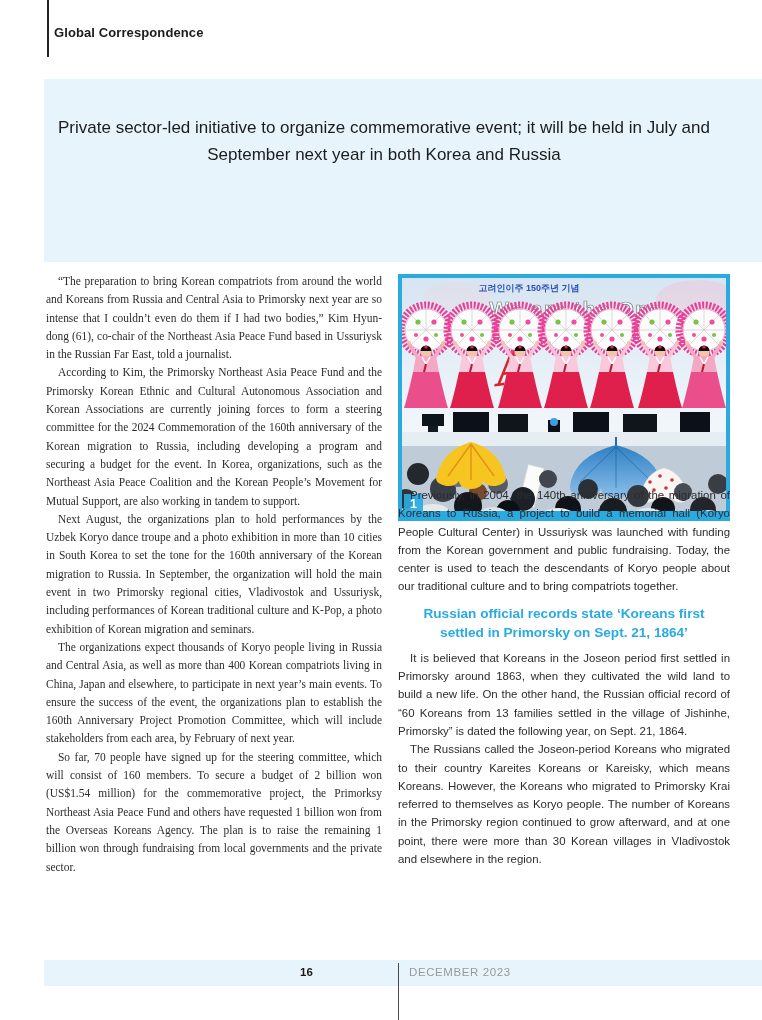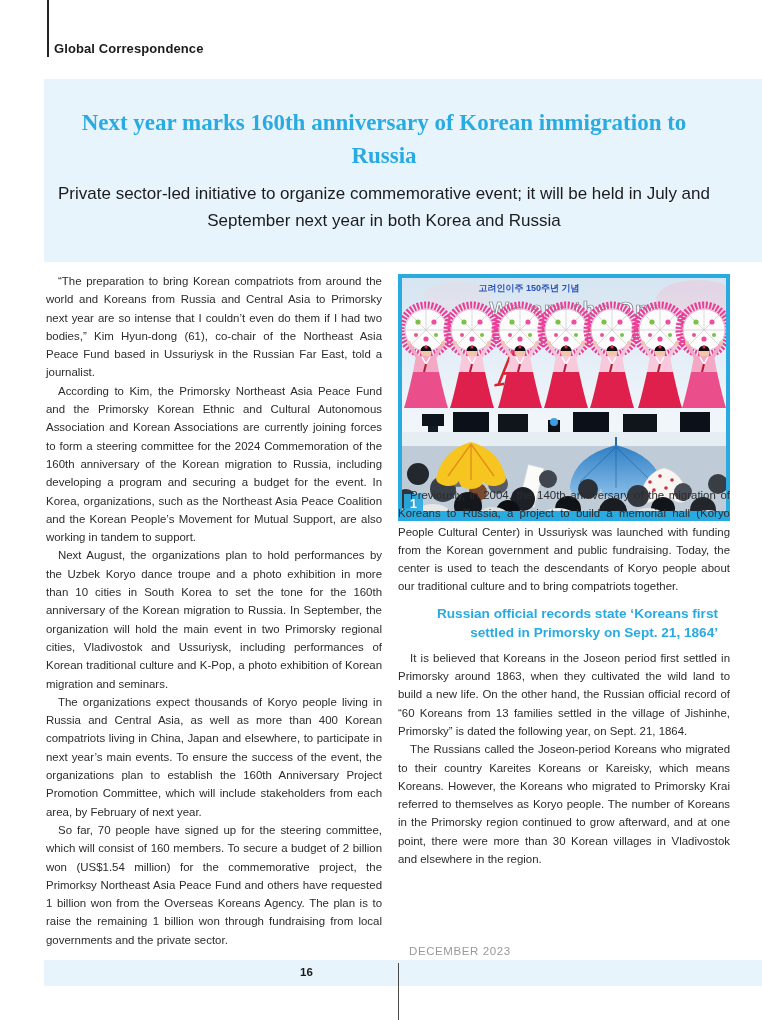--- a/index.html
+++ b/index.html
@@ -6,64 +6,63 @@
   html,body { width:762px; height:1020px; }
   body {
     position:relative;
     background:#ffffff;
     font-family:"Liberation Sans","DejaVu Sans",sans-serif;
     color:#2c2c2e;
     overflow:hidden;
   }
   
   .kicker-rule { position:absolute; left:47px; top:0; width:2px; height:57px; background:#232323; }
-  .kicker { position:absolute; left:54px; top:41px; font-size:13px; font-weight:bold; color:#1b1b1b; letter-spacing:0.1px; }
+  .kicker { position:absolute; left:54px; top:25px; font-size:13px; font-weight:bold; color:#1b1b1b; letter-spacing:0.1px; }
 
   
   .title-block {
     position:absolute; left:44px; right:0; top:79px; height:183px;
     background:#e7f4fc; text-align:center;
     padding:27px 52px 0 14px;
   }
   .title {
     font-family:"Liberation Serif","DejaVu Serif",serif;
     font-weight:bold; font-size:23px; line-height:33px; color:#29abe2;
   }
   .subtitle {
     margin-top:9px; font-size:17px; line-height:26.5px; color:#1c1c1e;
   }
 
   
   .col { position:absolute; top:272px; font-size:11.45px; line-height:18.3px; text-align:justify; }
-  .col-left  { left:46px;  width:336px; }
+  .col-left  { left:46px;  width:336px;font-family:Liberation Serif, serif; }
   .col-right { left:398px; width:332px; }
   .col p { margin:0; text-indent:12px; }
   .sec-heading {
     color:#29abe2; font-weight:bold; font-size:13.6px; line-height:19.5px;
-    margin:8px 12px 6px; text-align:right; text-indent:0;
+    margin:8px 12px 6px; text-align:center; text-indent:0;
   }
 
   
   figure.photo { margin:2px 0 24px; width:332px; height:188px; }
   figure.photo svg { display:block; }
 
   
   .footer-band { position:absolute; left:44px; right:0; top:960px; height:26px; background:#e7f4fc; }
   .footer-pagenum { position:absolute; left:300px; width:92px; top:966px; text-align:left; font-size:11.5px; font-weight:bold; color:#1a1a1a; }
   .footer-rule { position:absolute; left:398px; top:963px; width:1px; height:57px; background:#4a4a4a; }
-  .footer-issue { position:absolute; left:409px; top:945px; font-size:11.5px; color:#97999c; letter-spacing:0.6px; }
+  .footer-issue { position:absolute; left:409px; top:966px; font-size:11.5px; color:#97999c; letter-spacing:0.6px; }
 </style>
 </head>
 <body>
 
 <div class="kicker-rule"></div>
 <div class="kicker">Global Correspondence</div>
 
 <div class="title-block">
-  <div class="title">Next year marks 160th anniversary of Korean immigration to Russia</div>
   <div class="subtitle">Private sector-led initiative to organize commemorative event; it will be held in July and September next year in both Korea and Russia</div>
 </div>
 
 <div class="col col-left">
   <p>“The preparation to bring Korean compatriots from around the world and Koreans from Russia and Central Asia to Primorsky next year are so intense that I couldn’t even do them if I had two bodies,” Kim Hyun-dong (61), co-chair of the Northeast Asia Peace Fund based in Ussuriysk in the Russian Far East, told a journalist.</p>
   <p>According to Kim, the Primorsky Northeast Asia Peace Fund and the Primorsky Korean Ethnic and Cultural Autonomous Association and Korean Associations are currently joining forces to form a steering committee for the 2024 Commemoration of the 160th anniversary of the Korean migration to Russia, including developing a program and securing a budget for the event. In Korea, organizations, such as the Northeast Asia Peace Coalition and the Korean People’s Movement for Mutual Support, are also working in tandem to support.</p>
   <p>Next August, the organizations plan to hold performances by the Uzbek Koryo dance troupe and a photo exhibition in more than 10 cities in South Korea to set the tone for the 160th anniversary of the Korean migration to Russia. In September, the organization will hold the main event in two Primorsky regional cities, Vladivostok and Ussuriysk, including performances of Korean traditional culture and K-Pop, a photo exhibition of Korean migration and seminars.</p>
   <p>The organizations expect thousands of Koryo people living in Russia and Central Asia, as well as more than 400 Korean compatriots living in China, Japan and elsewhere, to participate in next year’s main events. To ensure the success of the event, the organizations plan to establish the 160th Anniversary Project Promotion Committee, which will include stakeholders from each area, by February of next year.</p>
   <p>So far, 70 people have signed up for the steering committee, which will consist of 160 members. To secure a budget of 2 billion won (US$1.54 million) for the commemorative project, the Primorksy Northeast Asia Peace Fund and others have requested 1 billion won from the Overseas Koreans Agency. The plan is to raise the remaining 1 billion won through fundraising from local governments and the private sector.</p>
 </div>

